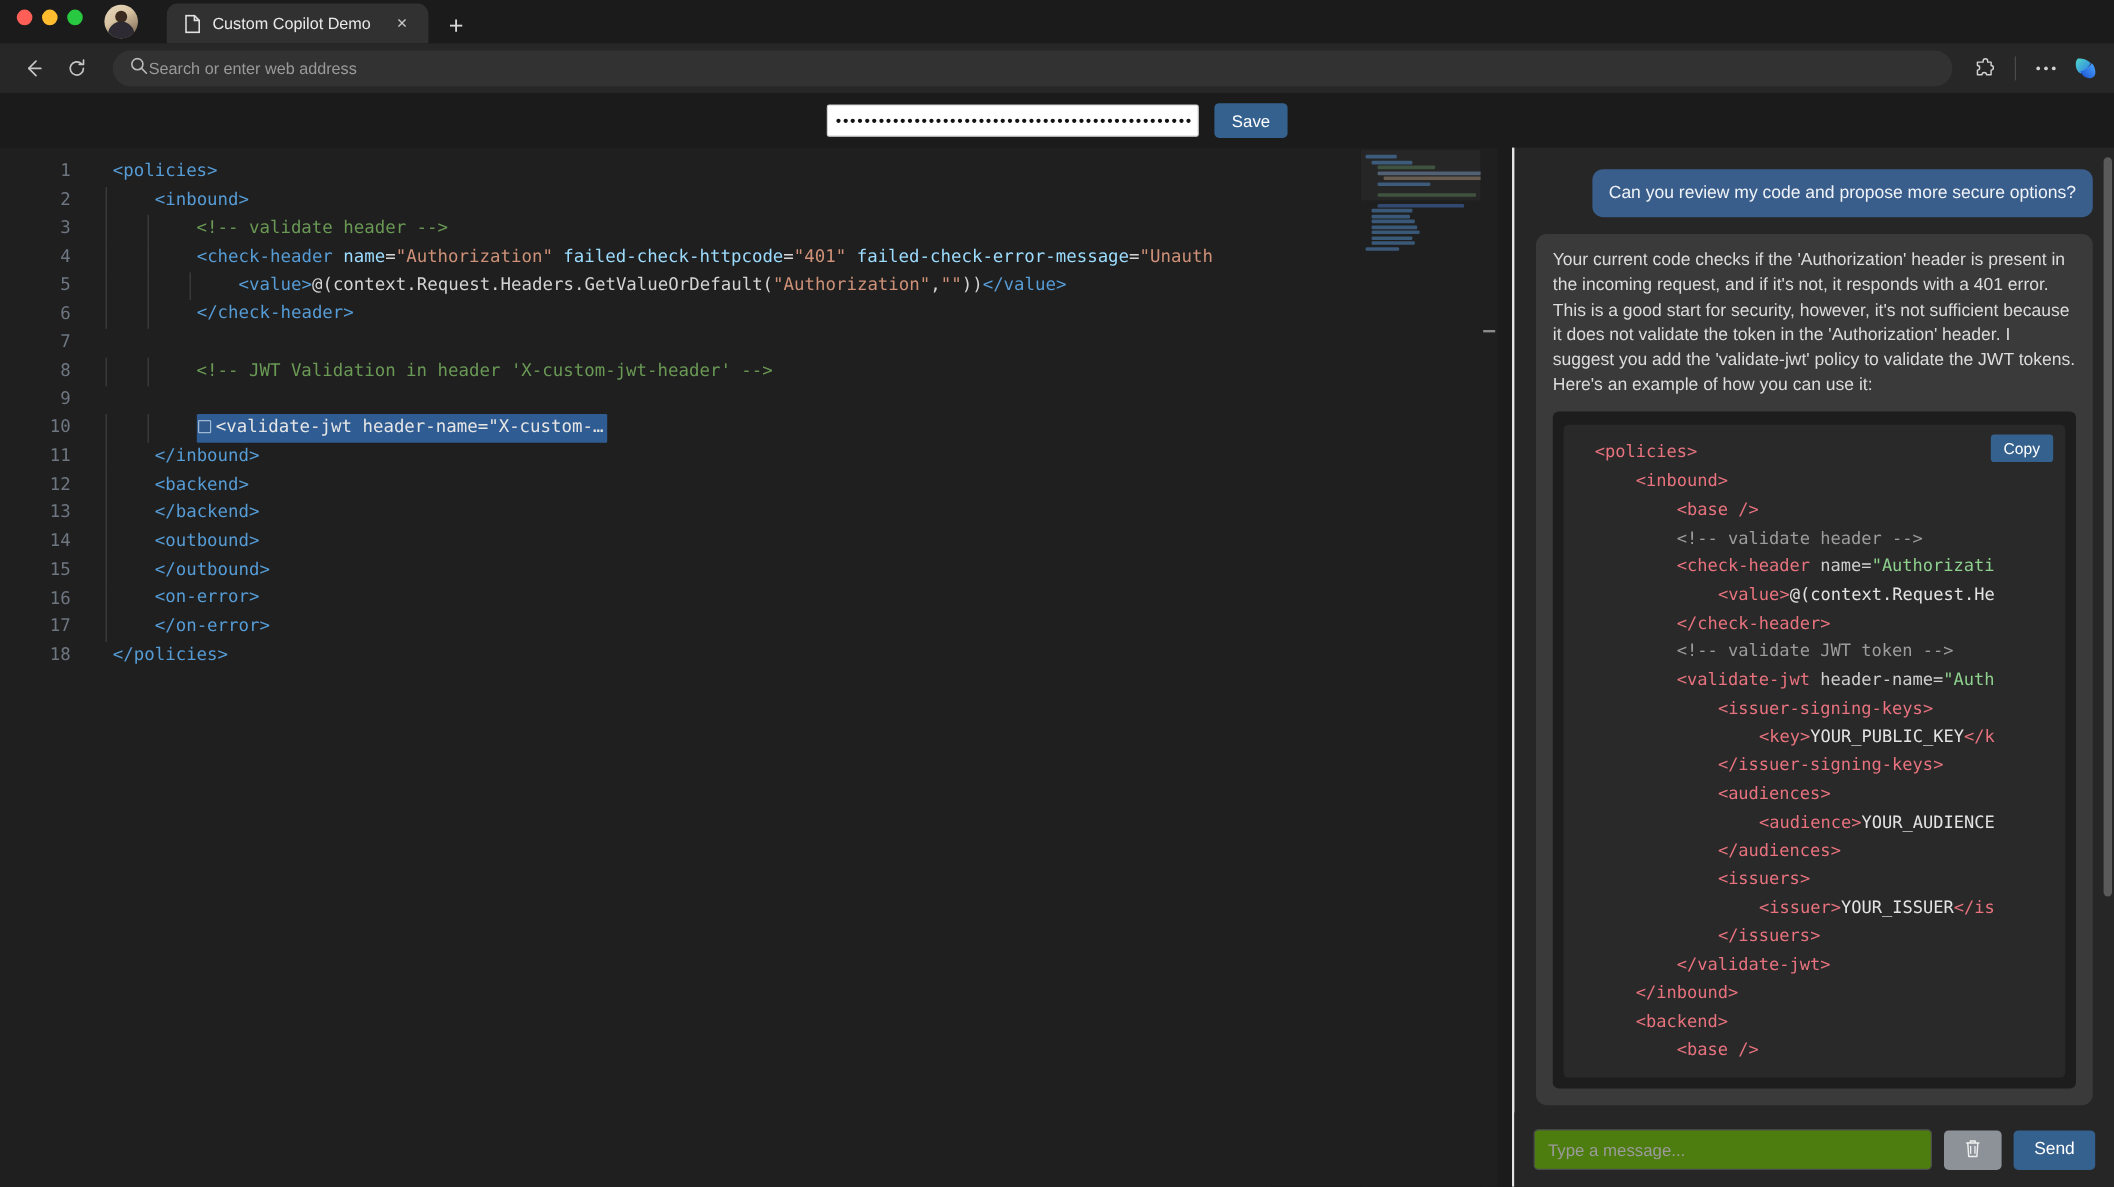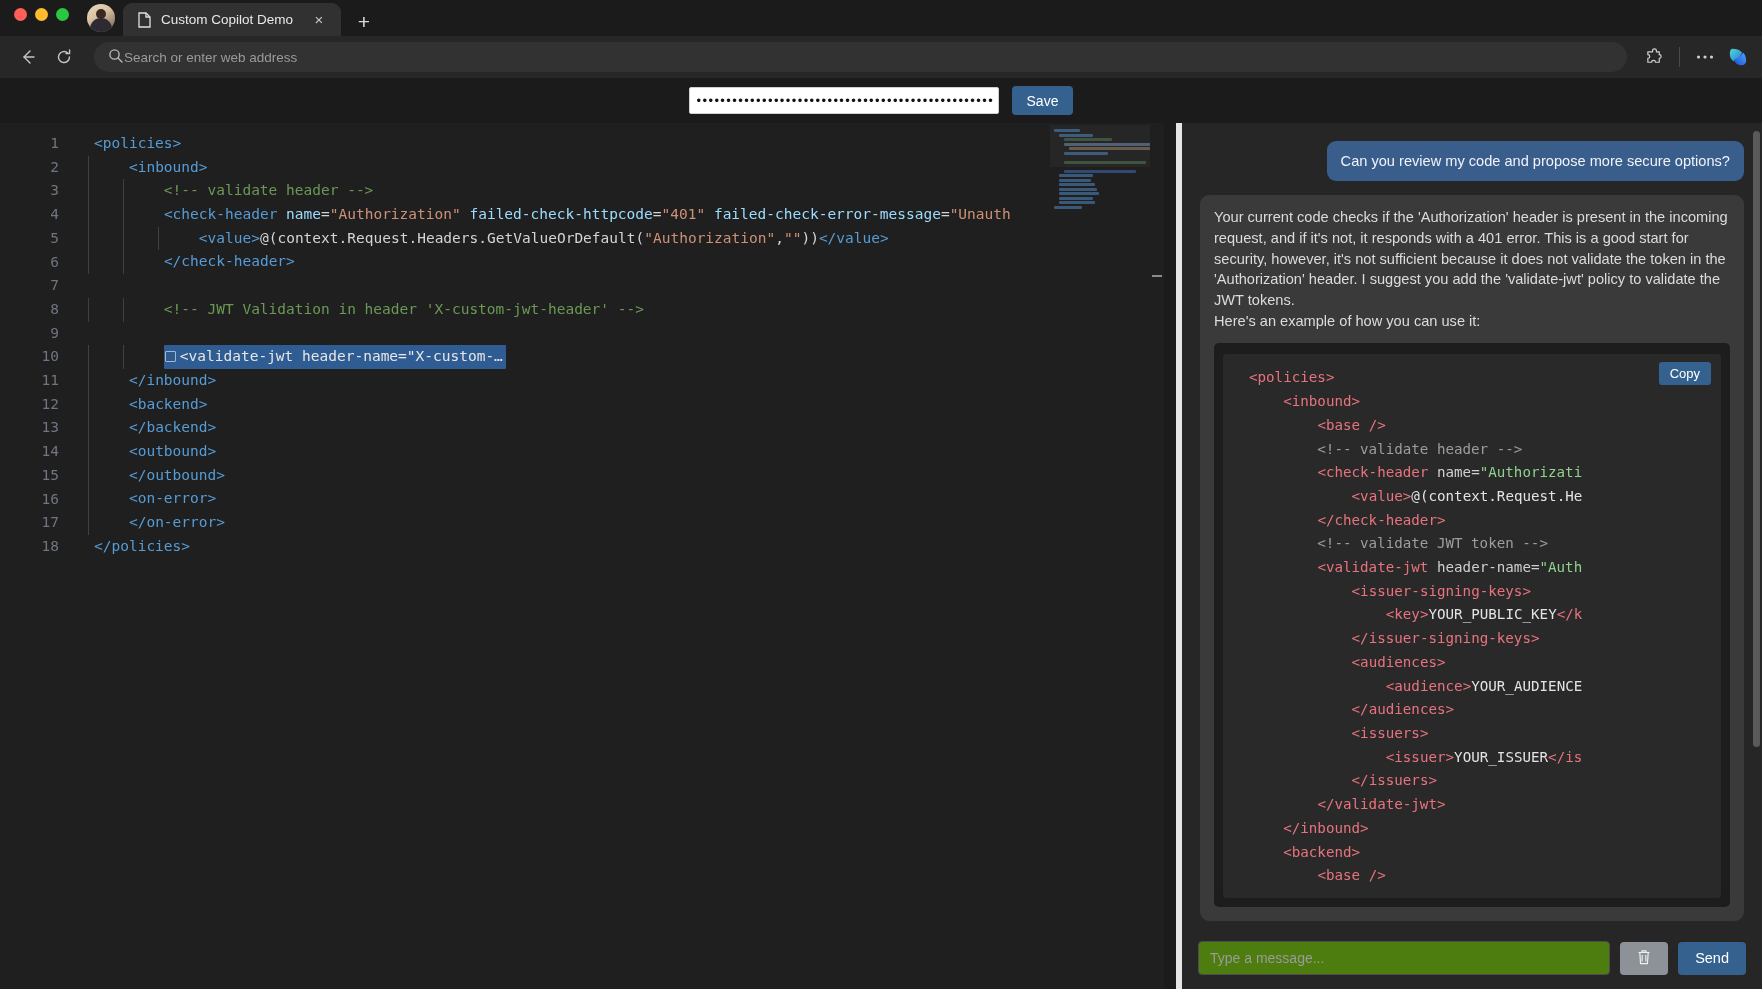--- a/index.html
+++ b/index.html
@@ -38,21 +38,21 @@
   }
   .profile-avatar .head {
     position: absolute; width: 10px; height: 10px; border-radius: 50%;
     background: #3b2a20; left: 9px; top: 5px;
   }
   .profile-avatar .body {
     position: absolute; width: 22px; height: 14px; border-radius: 11px 11px 0 0;
     background: #2d2a33; left: 3px; bottom: 0;
   }
 
-  .tabstrip { display: flex; align-items: flex-end; margin-left: 8px; justify-content: space-between; }
+  .tabstrip { display: flex; align-items: flex-end; margin-left: 24px; justify-content: space-between; }
   .tab {
     display: flex; align-items: center; gap: 10px;
     height: 33px; padding: 0 12px 0 14px;
     background: #313131; border-radius: 9px 9px 0 0;
     min-width: 218px; position: relative;
   }
   .tab-favicon { width: 14px; height: 16px; flex: none; position: relative; }
   .tab-favicon svg { display: block; }
   .tab-title {
     color: #e8e8e8; font-size: 13.5px; white-space: nowrap;
@@ -172,23 +172,23 @@
     width: 14px; flex: none; background: #1f1f1f; position: relative;
   }
   .editor-vscroll .deco {
     position: absolute; left: 2px; right: 2px; top: 152px;
     height: 2px; background: #8a8a8a;
   }
   .editor-edge { width: 12px; flex: none; background: #1b1b1b; }
 
   
   .chat-panel {
-    width: 586px; flex: none; background: #262626;
+    width: 502px; flex: none; background: #262626;
     display: flex; flex-direction: column; min-height: 0;
-    border-left: 6px solid #e5e5e5;
+    border-left: 2px solid #e5e5e5;
   }
   .chat-scroll {
     flex: 1; overflow: hidden; padding: 18px 18px 0 18px;
     display: flex; flex-direction: column; gap: 14px; min-height: 0;
     position: relative;
   }
   .msg { max-width: 100%; border-radius: 9px; }
   .msg-user {
     align-self: flex-end; background: #3a5e8c; color: #f0f3f7;
     padding: 10px 14px; font-size: 14.6px; line-height: 1.38;

